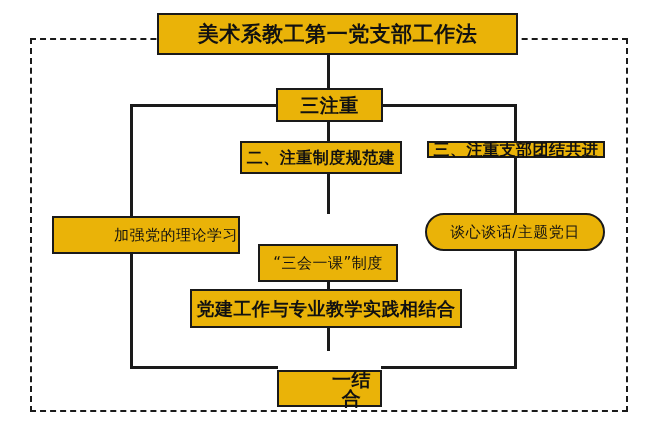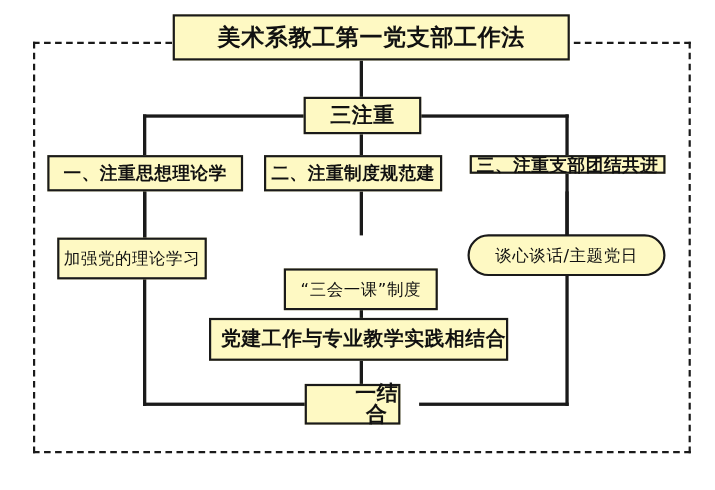--- a/index.html
+++ b/index.html
@@ -24,21 +24,21 @@
     width: 598px;
     height: 374px;
     border: 2px dashed #1a1a1a;
     box-sizing: border-box;
     background: transparent;
   }
   .node {
     position: absolute;
     box-sizing: border-box;
     border: 2px solid #1a1a1a;
-    background: #fef9c3;
+    background: #eab308;
     display: flex;
     align-items: center;
     justify-content: center;
     text-align: center;
     color: #111111;
     font-weight: 700;
     letter-spacing: 0.5px;
     z-index: 5;
     line-height: 1;
   }
@@ -73,24 +73,25 @@
   .node-b3 {
     left: 427px;
     top: 141px;
     width: 178px;
     height: 17px;
     font-size: 16px;
   }
   .node-c1 {
     left: 52px;
     top: 216px;
-    width: 136px;
+    width: 188px;
     height: 38px;
     font-size: 15px;
     font-weight: 400;
+    justify-content: flex-end;
   }
   .node-c2 {
     left: 258px;
     top: 213px;
     width: 140px;
     height: 38px;
     font-size: 15px;
     font-weight: 400;
     margin-top: 31px;
   }
@@ -102,26 +103,25 @@
     font-size: 15px;
     font-weight: 400;
     border-radius: 19px;
   }
   .node-wide {
     left: 190px;
     top: 289px;
     width: 272px;
     height: 39px;
     font-size: 18px;
-    justify-content: flex-end;
   }
   .node-yijiehe {
     left: 277px;
-    top: 349px;
-    width: 87px;
+    top: 370px;
+    width: 105px;
     height: 37px;
     font-size: 19px;
     padding-left: 44px;
   }
   .line {
     position: absolute;
     background: #1a1a1a;
     z-index: 1;
   }
   .h { height: 3px; }
@@ -158,23 +158,20 @@
   <div class="line h" style="left:381px; top:366px; width:136px;"></div>
 
   <div class="node node-title">
     <span>美术系教工第一党支部工作法</span>
   </div>
 
   <div class="node node-sanzhuzhong">
     <span>三注重</span>
   </div>
 
-  <div class="node node-b1">
-    <span>一、注重思想理论学</span>
-  </div>
 
   <div class="node node-b2">
     <span>二、注重制度规范建</span>
   </div>
 
   <div class="node node-b3">
     <span>三、注重支部团结共进</span>
   </div>
 
   <div class="node node-c1">

